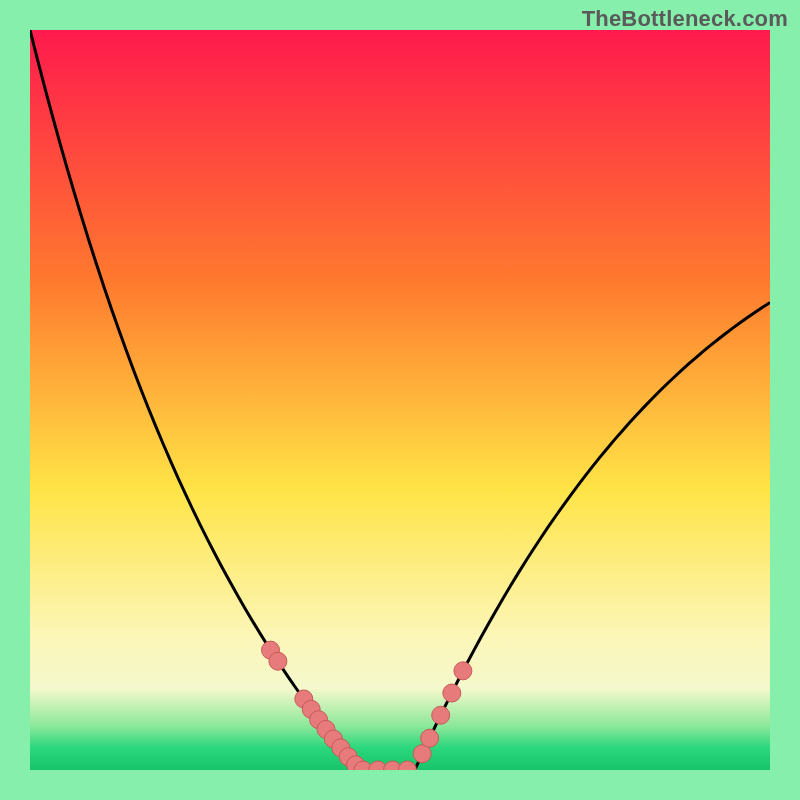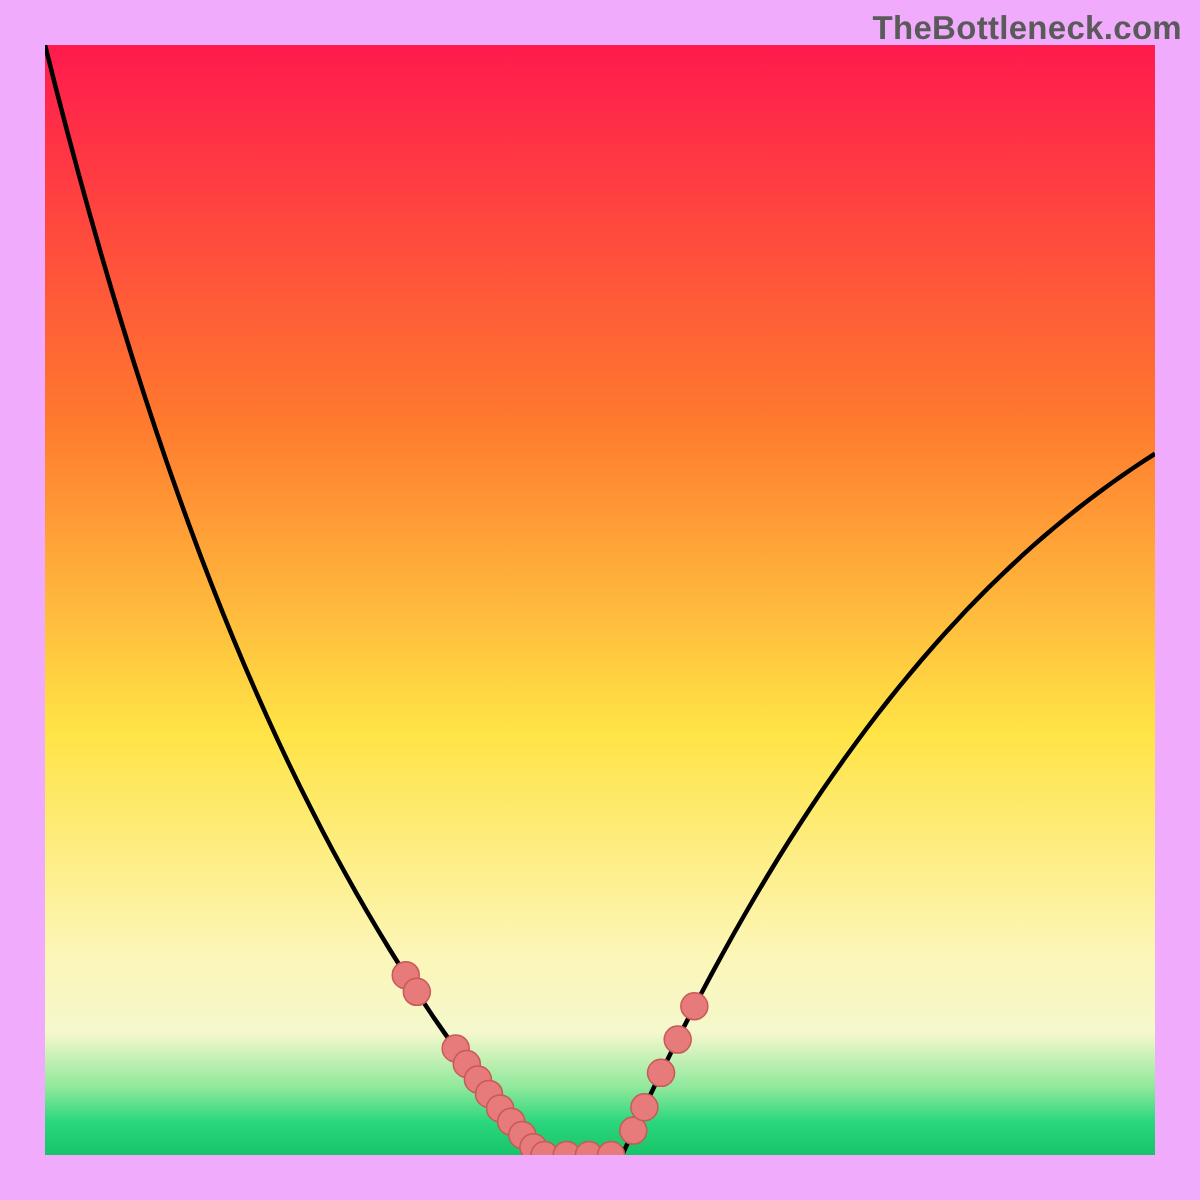--- a/index.html
+++ b/index.html
@@ -9,21 +9,21 @@
     height: 800px;
     background: #000;
     overflow: hidden;
   }
   .frame {
     position: absolute;
     top: 0;
     left: 0;
     width: 800px;
     height: 800px;
-    background: #f0abfc;
+    background: #86efac;
   }
   .plot-area {
     position: absolute;
     top: 30px;
     left: 30px;
     width: 740px;
     height: 740px;
     overflow: hidden;
   }
   .gradient {

